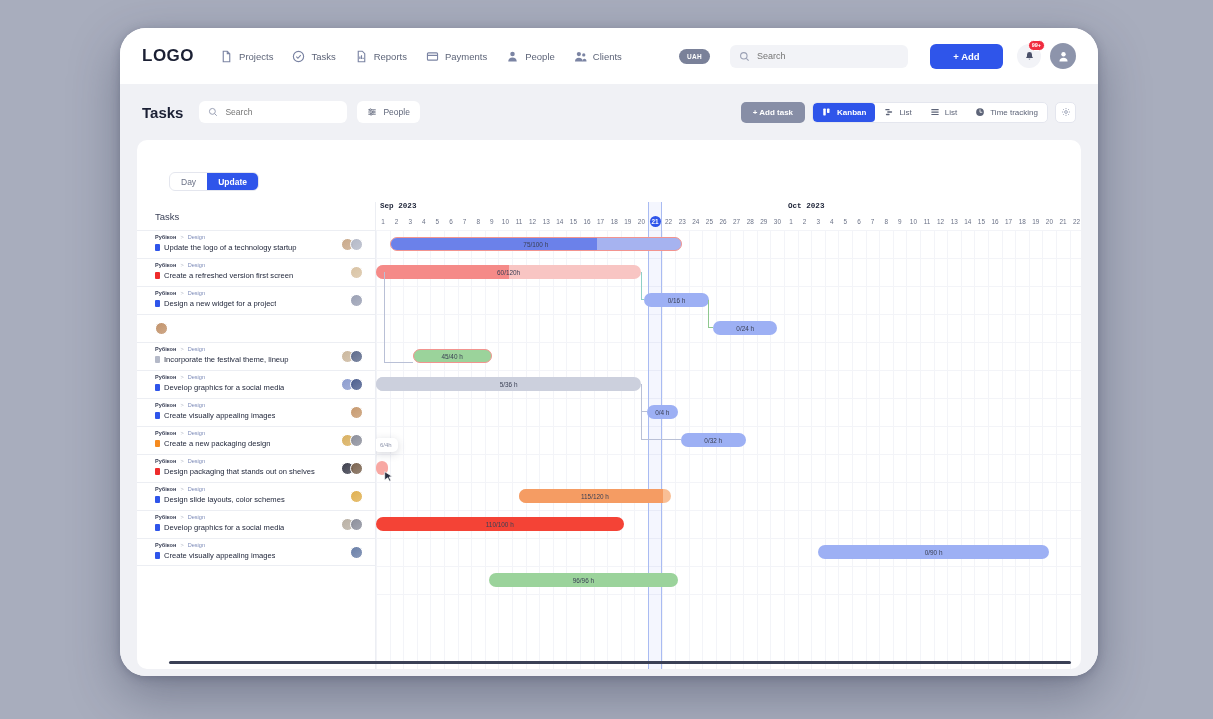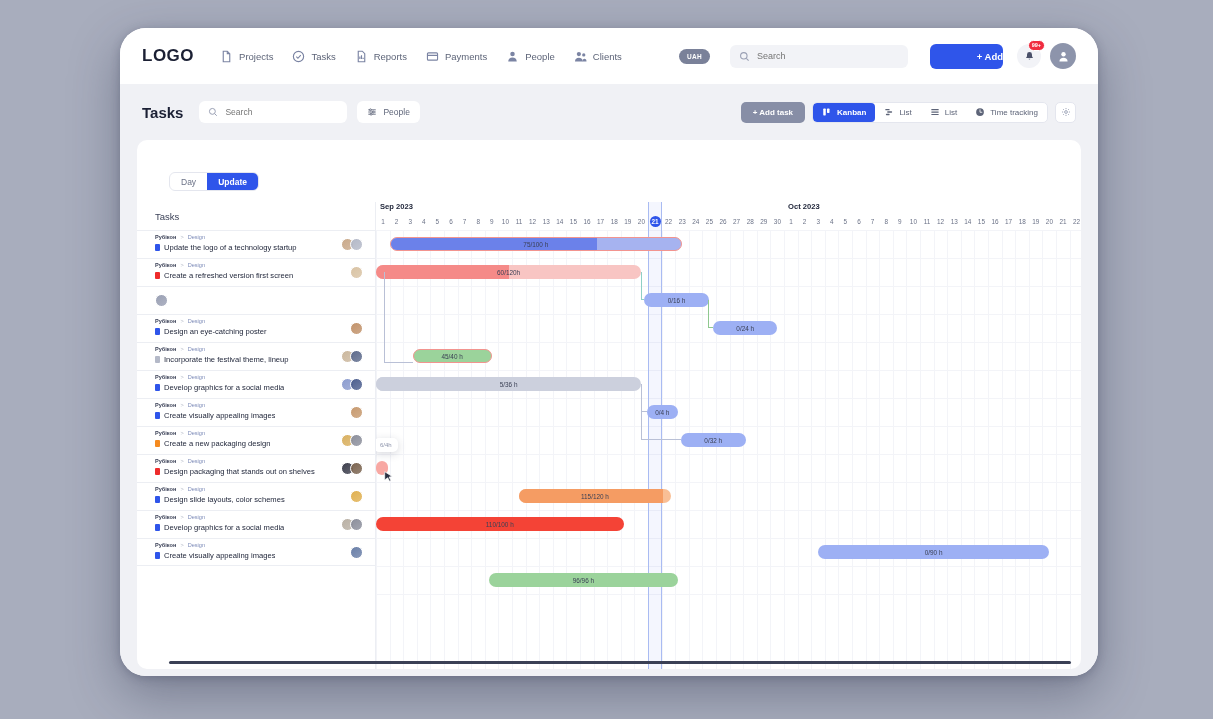--- a/index.html
+++ b/index.html
@@ -57,21 +57,20 @@
     border: 0; background: transparent; outline: none;
     font-family: inherit; font-size: 9px; color: #9aa0b4; width: 100%;
   }
   .topsearch svg { width: 11px; height: 11px; color: #9aa0b4; flex: none; }
 
   .addbtn {
     width: 73px; height: 25px; background: #2f55ea; color: #fff;
     border: 0; border-radius: 6px; font-family: inherit;
     font-size: 9.5px; font-weight: 700; cursor: pointer;
     margin-right: 14px;
-    text-align: right;
   }
   .bellwrap { position: relative; margin-right: 9px; }
   .bell {
     width: 24px; height: 24px; border-radius: 50%; background: #f2f3f7;
     display: flex; align-items: center; justify-content: center; cursor: pointer;
   }
   .bell svg { width: 11px; height: 11px; color: #4a5069; }
   .badge {
     position: absolute; top: -4px; right: -4px;
     background: #f02c3f; color: #fff; font-size: 5.5px; font-weight: 700;
@@ -185,21 +184,21 @@
   }
   .avs { display: flex; align-items: center; padding-top: 7px; flex: none; }
   .av {
     width: 13px; height: 13px; border-radius: 50%; border: 1.2px solid #fff;
     margin-left: -4px; background-size: cover;
   }
   .av:first-child { margin-left: 0; }
 
   
   .time-col { flex: 1; position: relative; overflow: hidden; border-left: 1px solid #eceef3; }
-  .months { height: 14px; position: relative; }
+  .months { height: 14px; position: relative; font-family: Liberation Mono, monospace; }
   .month {
     position: absolute; top: 0; font-size: 7.6px; font-weight: 700; color: #22283c;
   }
   .days { height: 14px; position: relative; }
   .day {
     position: absolute; top: 0; width: 14px; text-align: center;
     font-size: 6.4px; color: #6b7287; line-height: 12px;
   }
   .day.today {
     background: #2f55ea; color: #fff; font-weight: 700;
@@ -446,36 +445,36 @@
                       <div class="taskline">
                         <span class="flag" style="background: rgb(238, 43, 43);"></span>
                         <span class="tname">Create a refreshed version first screen</span>
                       </div>
                     </div>
                     <div class="avs">
                       <span class="av" style="background: linear-gradient(145deg, rgb(217, 195, 164), rgba(217, 195, 164, 0.8));"></span>
                     </div>
                   </div>
                   <div class="row">
+                    <div class="row-main">
+                      <div class="crumb">
+                        <span class="proj">Рубікон</span>
+                        <span class="sep">&gt;</span>
+                        <span class="sub">Design</span>
+                      </div>
+                      <div class="taskline">
+                        <span class="flag" style="background: rgb(47, 85, 234);"></span>
+                        <span class="tname">Design a new widget for a project</span>
+                      </div>
+                    </div>
                     <div class="avs">
                       <span class="av" style="background: linear-gradient(145deg, rgb(154, 160, 180), rgba(154, 160, 180, 0.8));"></span>
                     </div>
                   </div>
                   <div class="row">
-                    <div class="row-main">
-                      <div class="crumb">
-                        <span class="proj">Рубікон</span>
-                        <span class="sep">&gt;</span>
-                        <span class="sub">Design</span>
-                      </div>
-                      <div class="taskline">
-                        <span class="flag" style="background: rgb(47, 85, 234);"></span>
-                        <span class="tname">Design an eye-catching poster</span>
-                      </div>
-                    </div>
                     <div class="avs">
                       <span class="av" style="background: linear-gradient(145deg, rgb(194, 147, 107), rgba(194, 147, 107, 0.8));"></span>
                     </div>
                   </div>
                   <div class="row">
                     <div class="row-main">
                       <div class="crumb">
                         <span class="proj">Рубікон</span>
                         <span class="sep">&gt;</span>
                         <span class="sub">Design</span>

